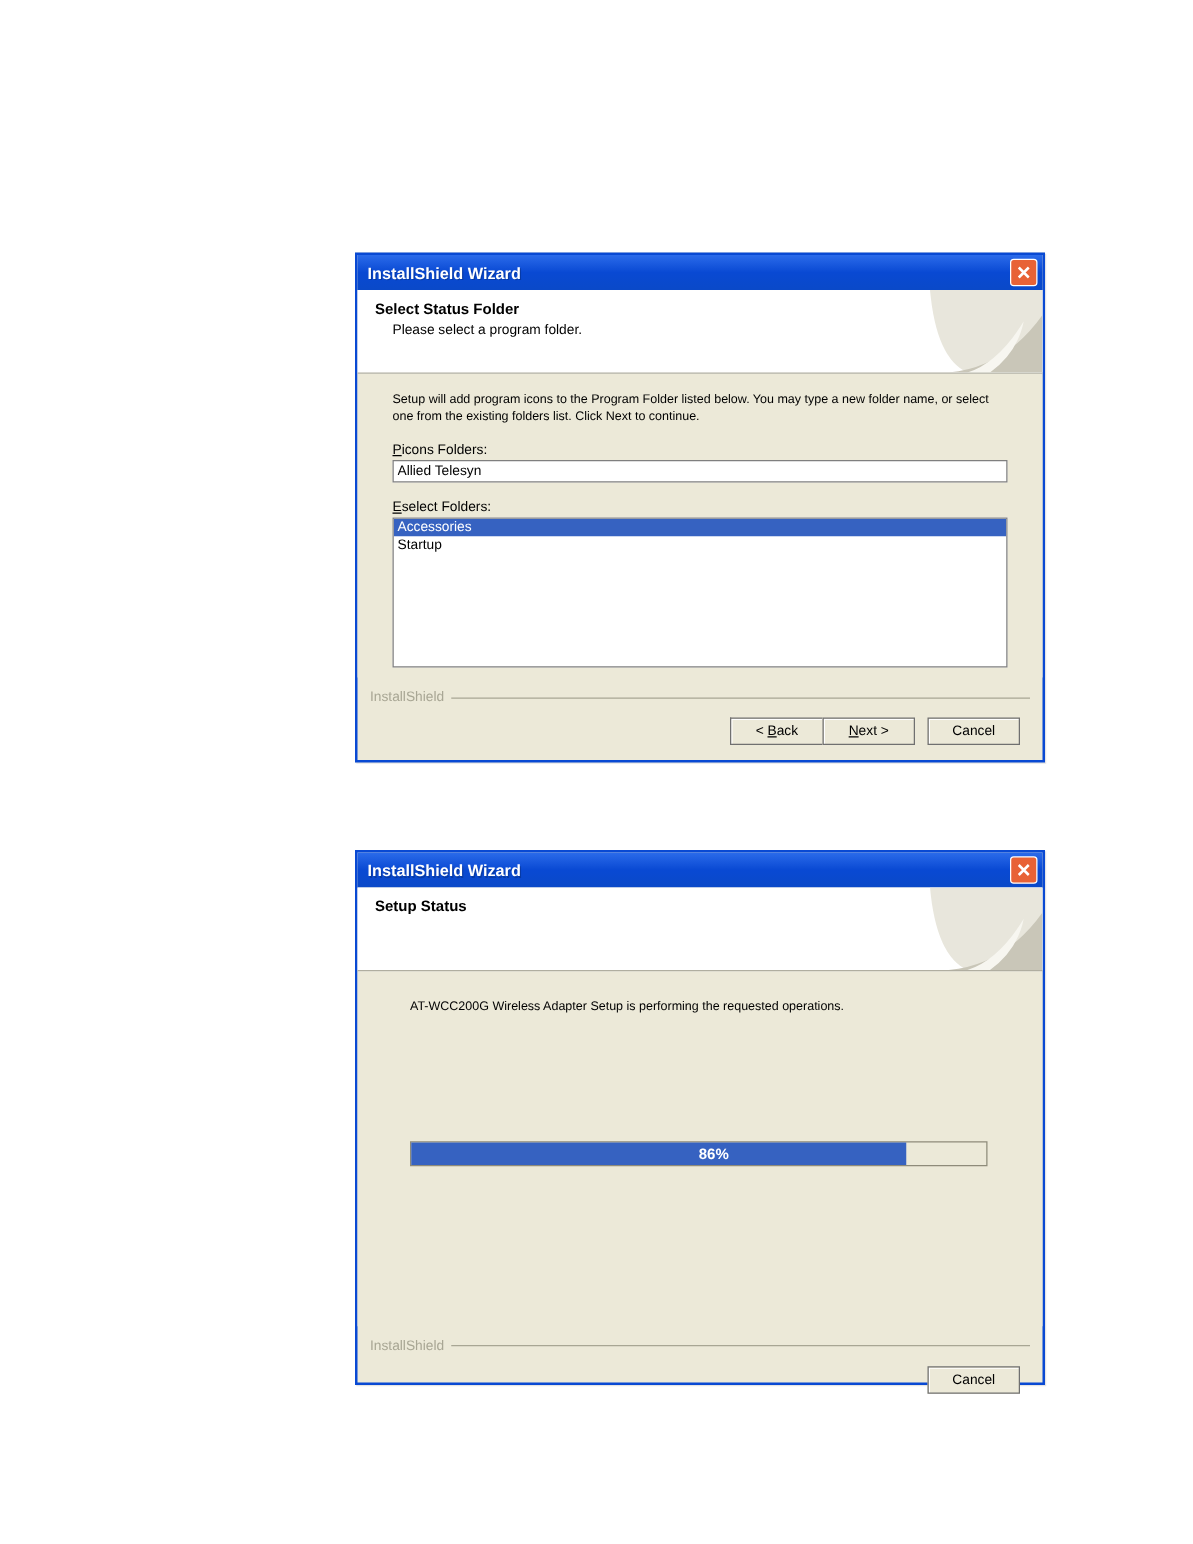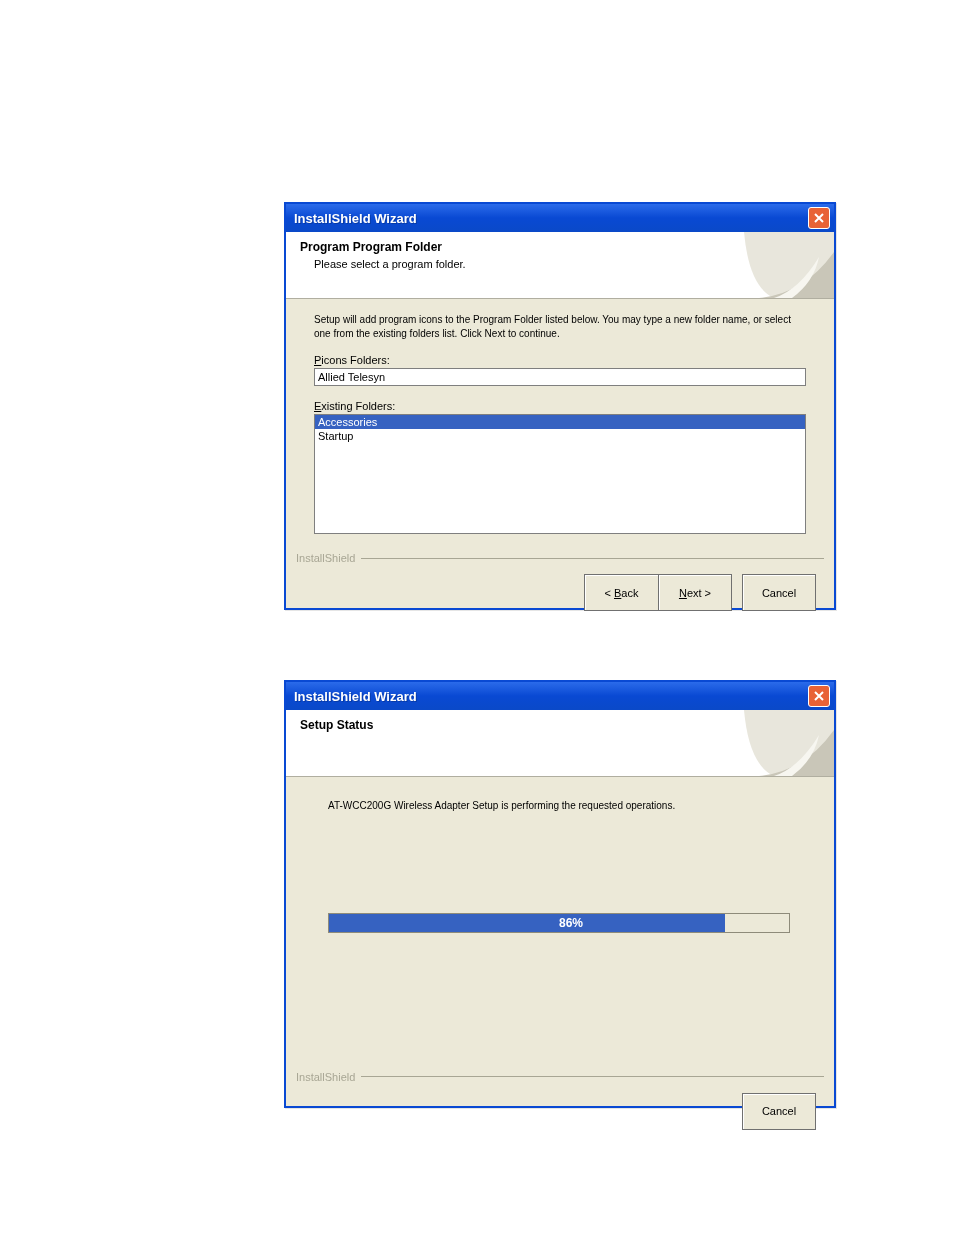--- a/index.html
+++ b/index.html
@@ -131,21 +131,21 @@
   }
   .button-row {
     display: flex;
     justify-content: flex-end;
     gap: 10px;
     padding: 10px 18px 14px 0;
   }
   .button-row .pair { display: flex; }
   .btn {
     min-width: 74px;
-    height: 37px;
+    height: 22px;
     background: #ece9d8;
     border: 1px solid #707070;
     font-family: inherit;
     font-size: 11px;
     padding: 0 8px;
     cursor: pointer;
     box-shadow: inset 1px 1px 0 #ffffff;
   }
   .btn .ul { text-decoration: underline; }
   .progress-wrap {
@@ -181,42 +181,42 @@
 <div class="dialog" style="top:202px; height:404px;">
   <div class="titlebar">
     <span class="titlebar-text">InstallShield Wizard</span>
     <div class="close-btn">
       <svg viewBox="0 0 10 10">
         <path d="M1 1 L9 9 M9 1 L1 9" stroke="#ffffff" stroke-width="2" fill="none"></path>
       </svg>
     </div>
   </div>
   <div class="header">
-    <div class="header-title">Program Program Folder</div>
+    <div class="header-title">Select Status Folder</div>
     <div class="header-sub">Please select a program folder.</div>
     <div class="page-curl">
       <svg viewBox="0 0 90 66" width="90" height="66">
         <path d="M0 0 H90 V66 H30 Q5 55 0 0 Z" fill="#e8e6dc"></path>
         <path d="M15 66 Q60 62 90 20 L90 66 Z" fill="#c9c6b8"></path>
         <path d="M30 66 Q55 58 75 25 Q70 50 48 66 Z" fill="#f7f6f0"></path>
       </svg>
     </div>
   </div>
   <div class="body-area">
     <div class="instr">Setup will add program icons to the Program Folder listed below.  You may type a new folder name, or select one from the existing folders list.  Click Next to continue.</div>
 
     <div class="label">
       <span class="ul">P</span><span>icons Folders:</span>
     </div>
     <input class="text-input" type="text" value="Allied Telesyn" style="">
 
     <div style="height:14px;"></div>
 
     <div class="label">
-      <span class="ul">E</span><span>xisting Folders:</span>
+      <span class="ul">E</span><span>select Folders:</span>
     </div>
     <div class="listbox" id="existing-list">
         <div class="item selected">Accessories</div>
         <div class="item">Startup</div>
       </div>
   </div>
 
   <div class="brand-row">
     <span>InstallShield</span>
     <div class="line"></div>

